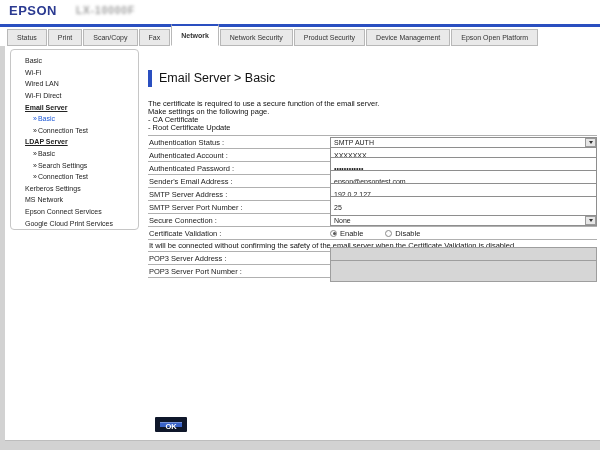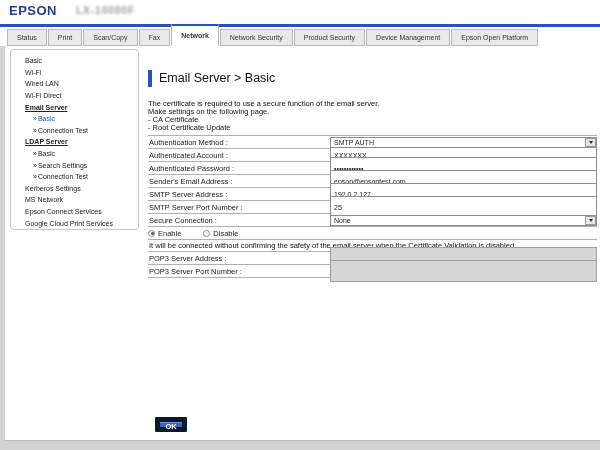--- a/index.html
+++ b/index.html
@@ -136,21 +136,21 @@
       <div class="desc">
         <div>The certificate is required to use a secure function of the email server.</div>
         <div>Make settings on the following page.</div>
         <div>- CA Certificate</div>
         <div>- Root Certificate Update</div>
       </div>
 
       <div class="form">
 
         <div class="frow">
-          <div class="flabel">Authentication Method :</div>
+          <div class="flabel">Authentication Status :</div>
           <div class="fctrl">
             <div class="select">
               <span>SMTP AUTH</span>
               <span class="dd">
                   <span class="arrow"></span>
                 </span>
             </div>
           </div>
         </div>
 
@@ -195,20 +195,21 @@
             <div class="select">
               <span>None</span>
               <span class="dd">
                   <span class="arrow"></span>
                 </span>
             </div>
           </div>
         </div>
 
         <div class="frow">
+          <div class="flabel">Certificate Validation :</div>
           <div class="fctrl radios">
             <span class="radio checked"></span>
             <span class="radio-lbl">Enable</span>
             <span class="radio"></span>
             <span class="radio-lbl">Disable</span>
           </div>
         </div>
 
         <div class="note">
           <div>It will be connected without confirming the safety of the email server when the Certificate Validation is disabled.</div>

